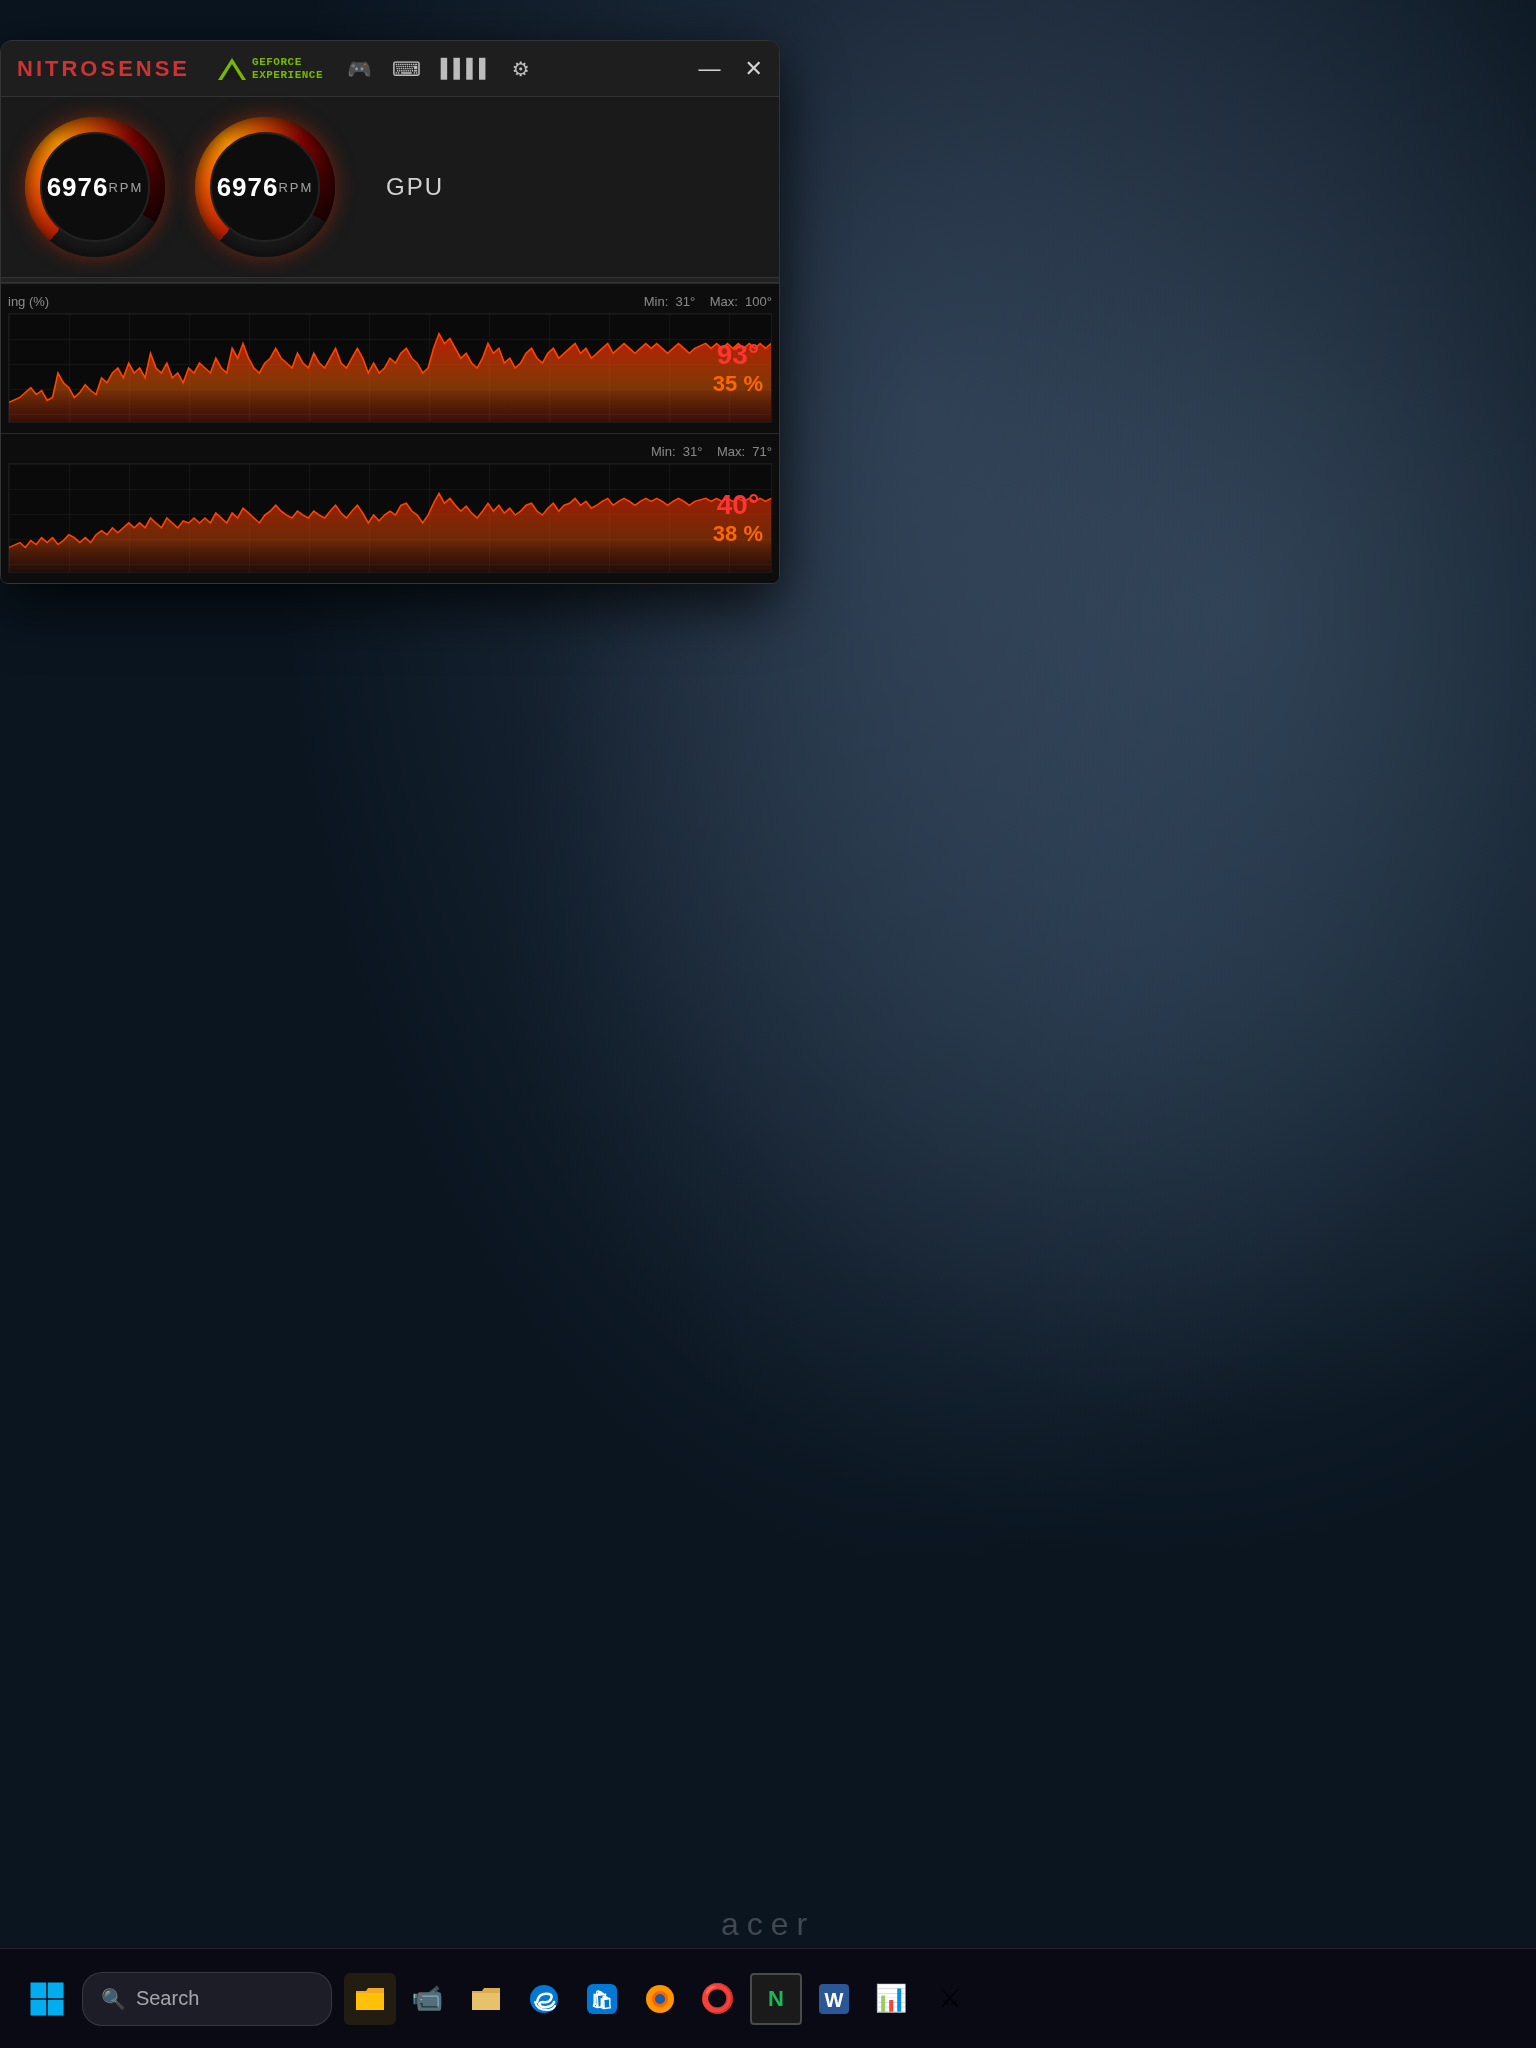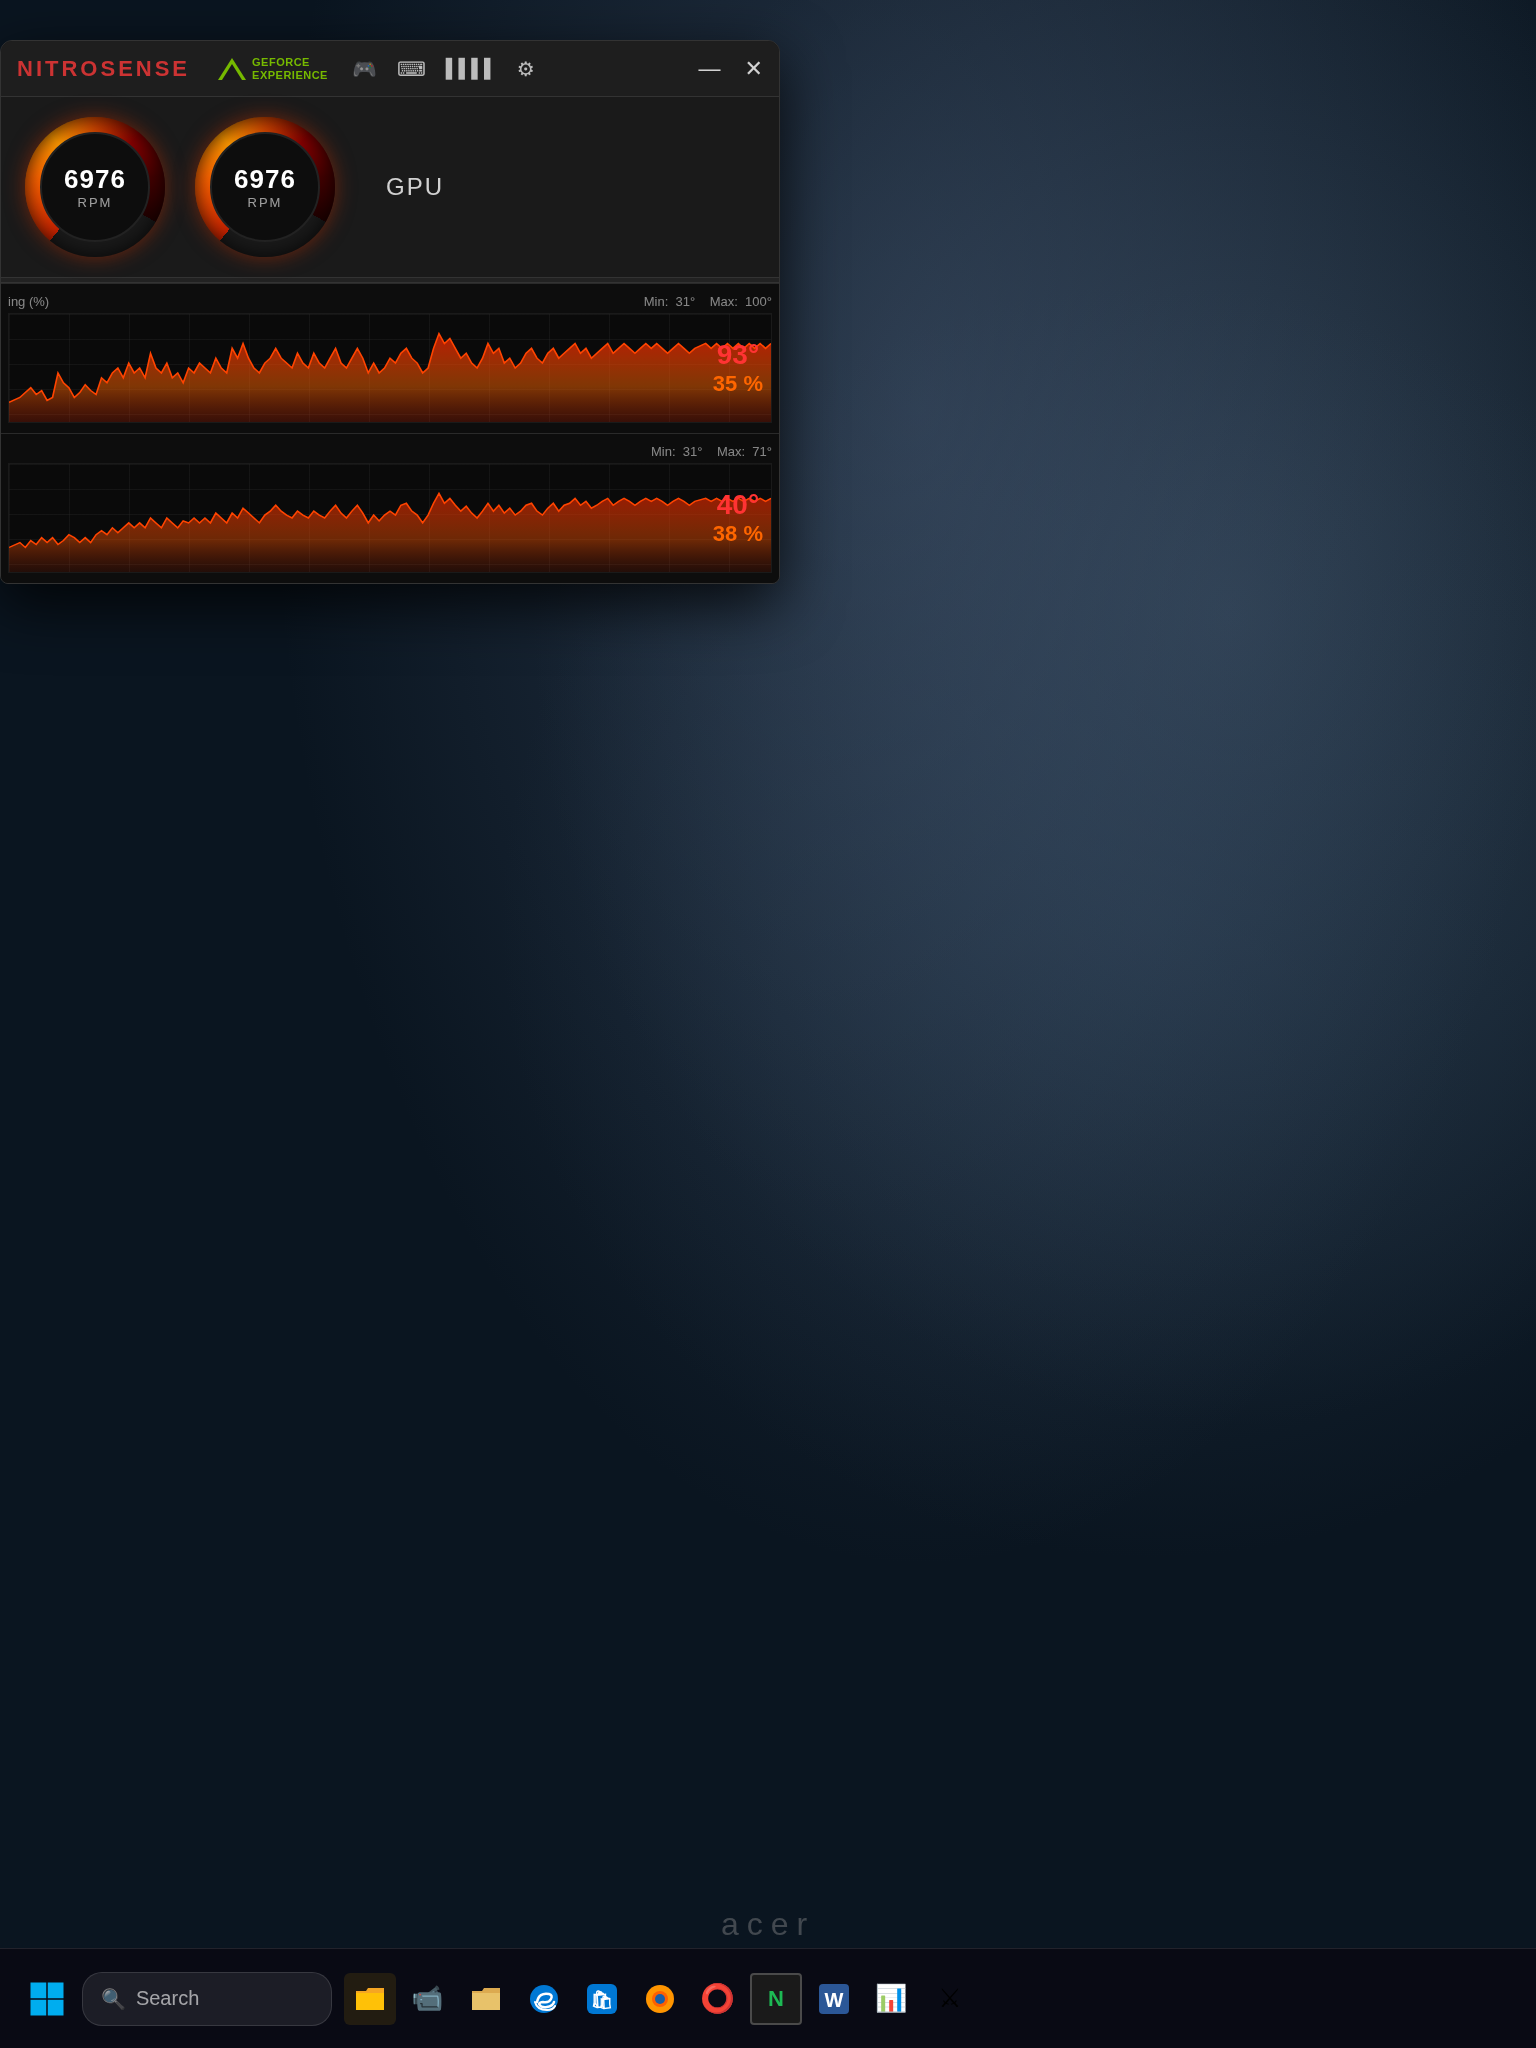--- a/index.html
+++ b/index.html
@@ -140,20 +140,21 @@
 
     .app-title span {
       color: #cc3333;
     }
 
     .geforce-badge {
       display: flex;
       align-items: center;
       gap: 6px;
       margin-left: 16px;
+      font-family: Liberation Mono, monospace;
     }
 
     .geforce-text {
       color: #76b900;
       font-size: 11px;
       font-weight: bold;
       line-height: 1.1;
       text-transform: uppercase;
       letter-spacing: 0.5px;
     }
@@ -232,21 +233,21 @@
       justify-content: center;
       box-shadow: 0 0 20px rgba(200,50,0,0.5), inset 0 0 20px rgba(0,0,0,0.8);
     }
 
     .gauge-inner {
       width: 110px;
       height: 110px;
       border-radius: 50%;
       background: #0d0d0d;
       display: flex;
-      flex-direction: column;
+      flex-direction: row;
       align-items: center;
       justify-content: center;
       border: 2px solid #222;
       text-align: right;
     }
 
     .gauge-value {
       color: #fff;
       font-size: 26px;
       font-weight: 700;

